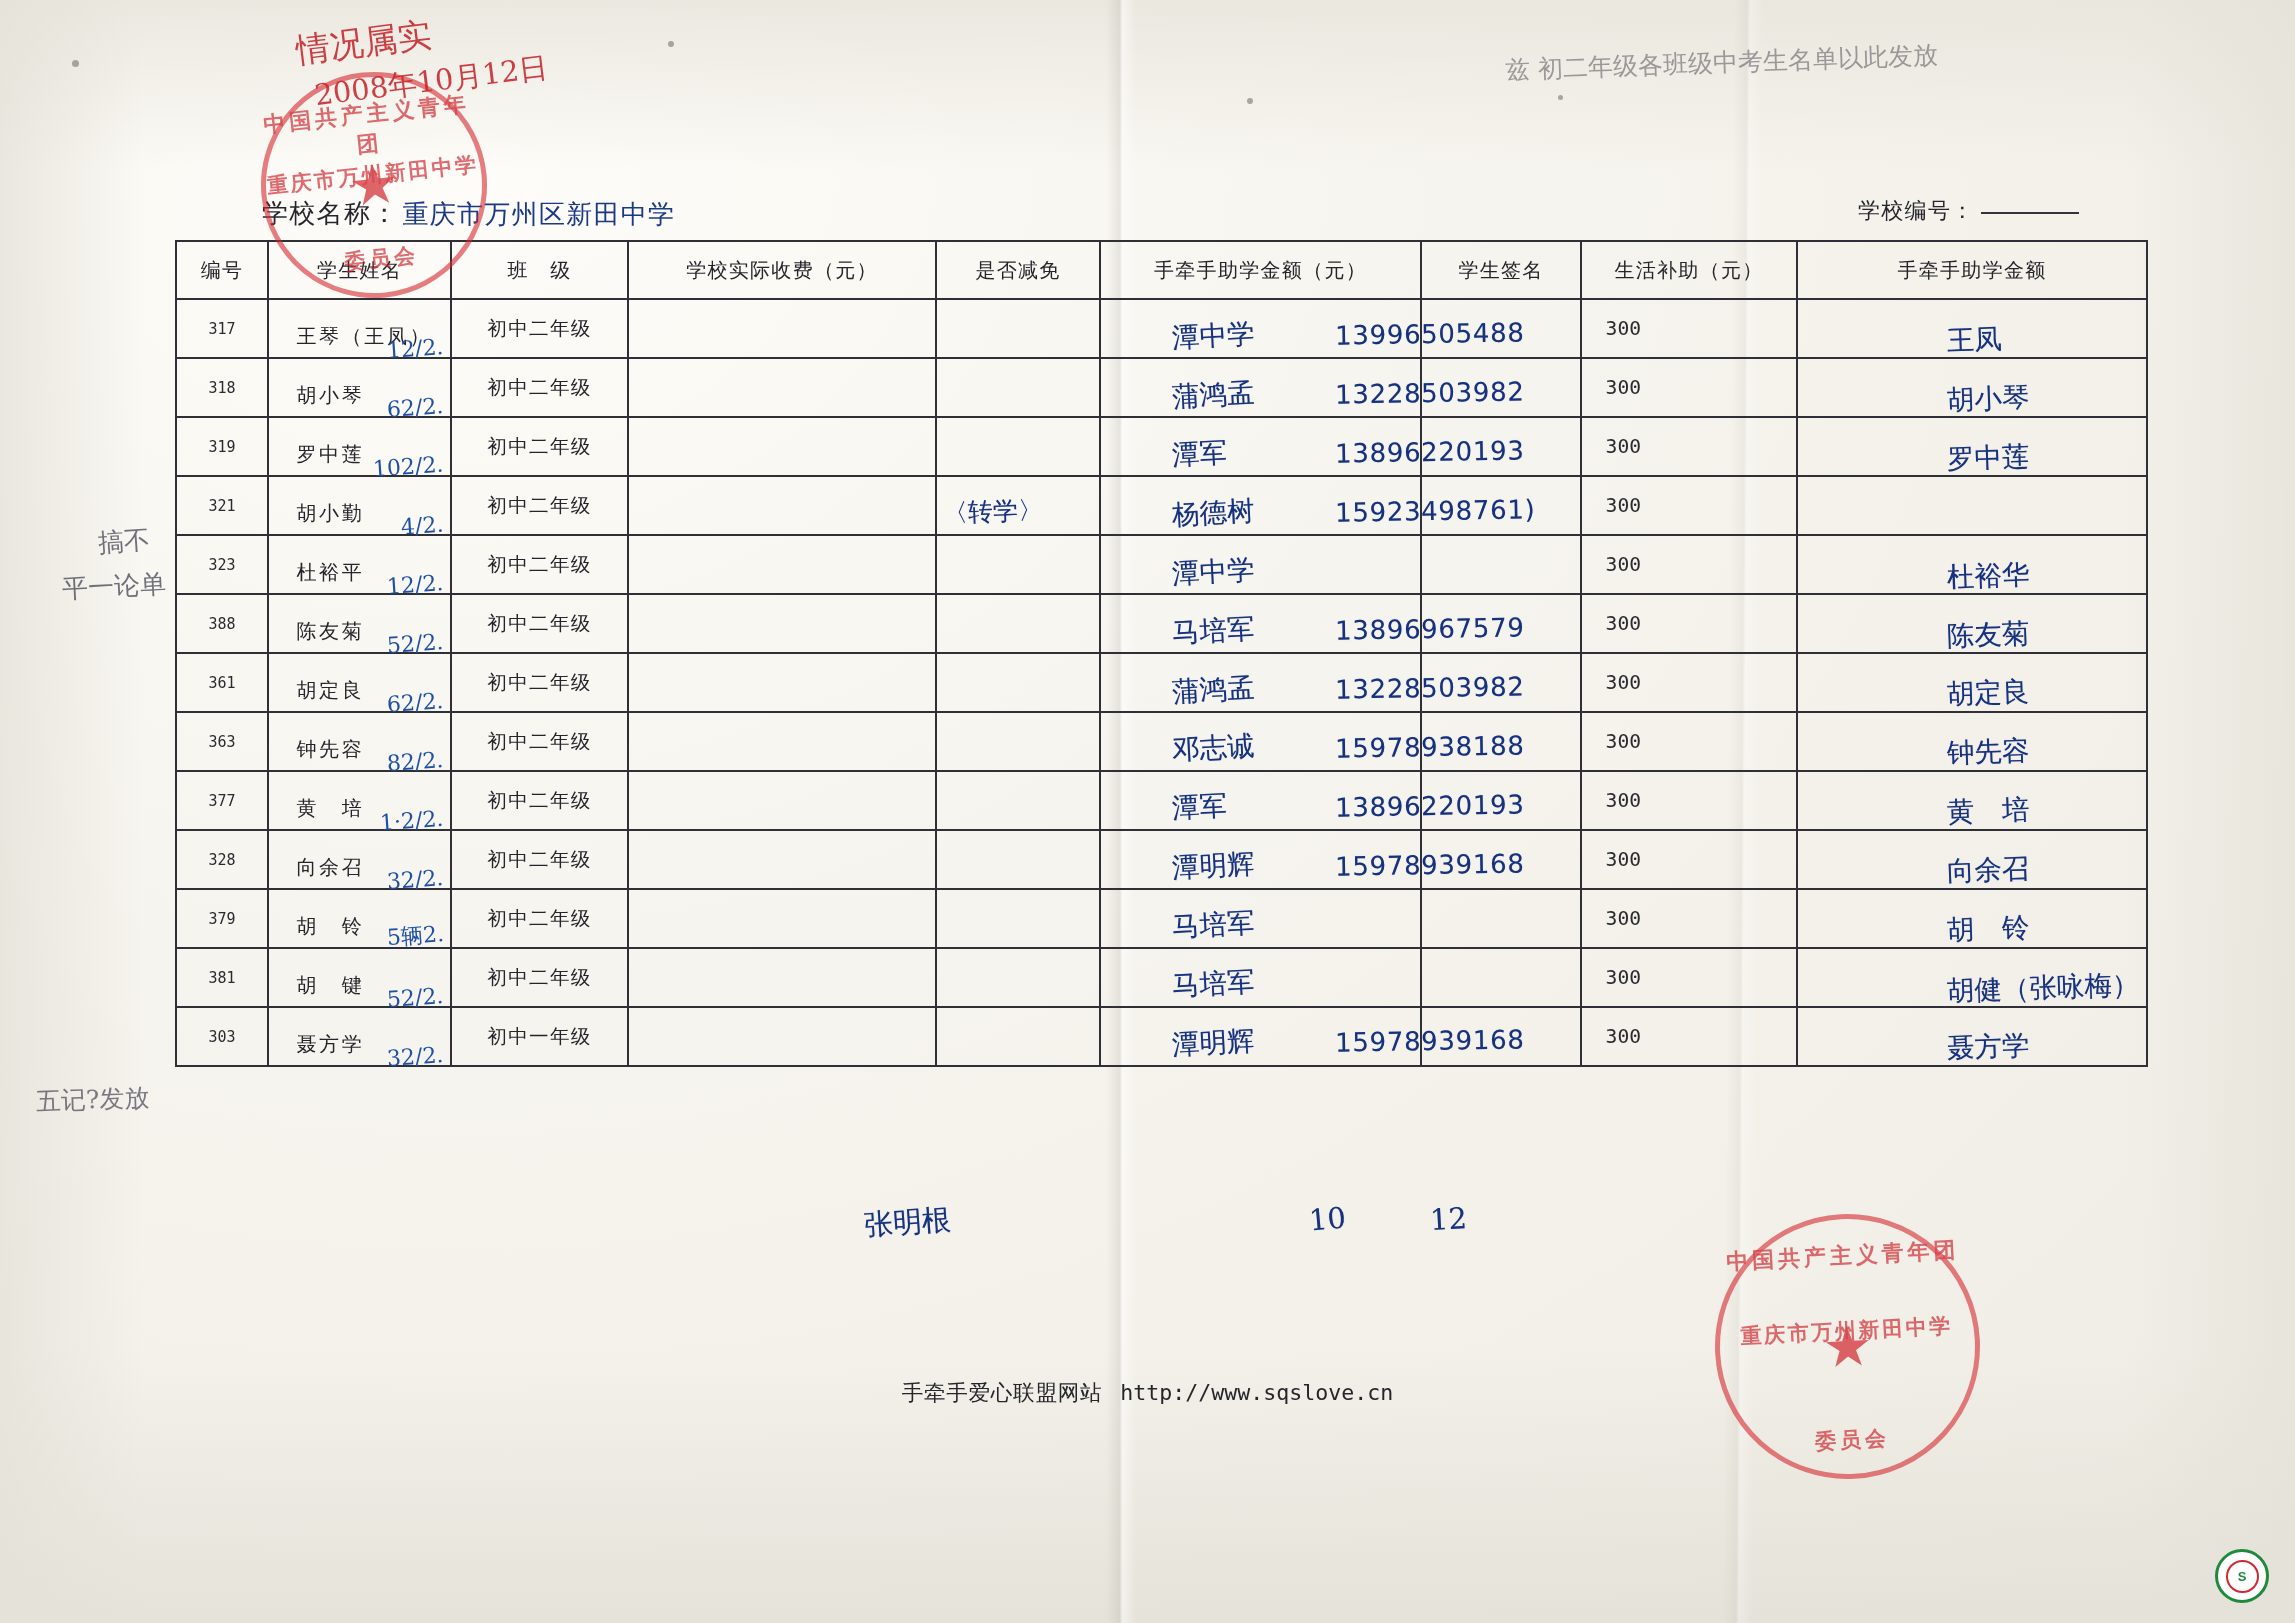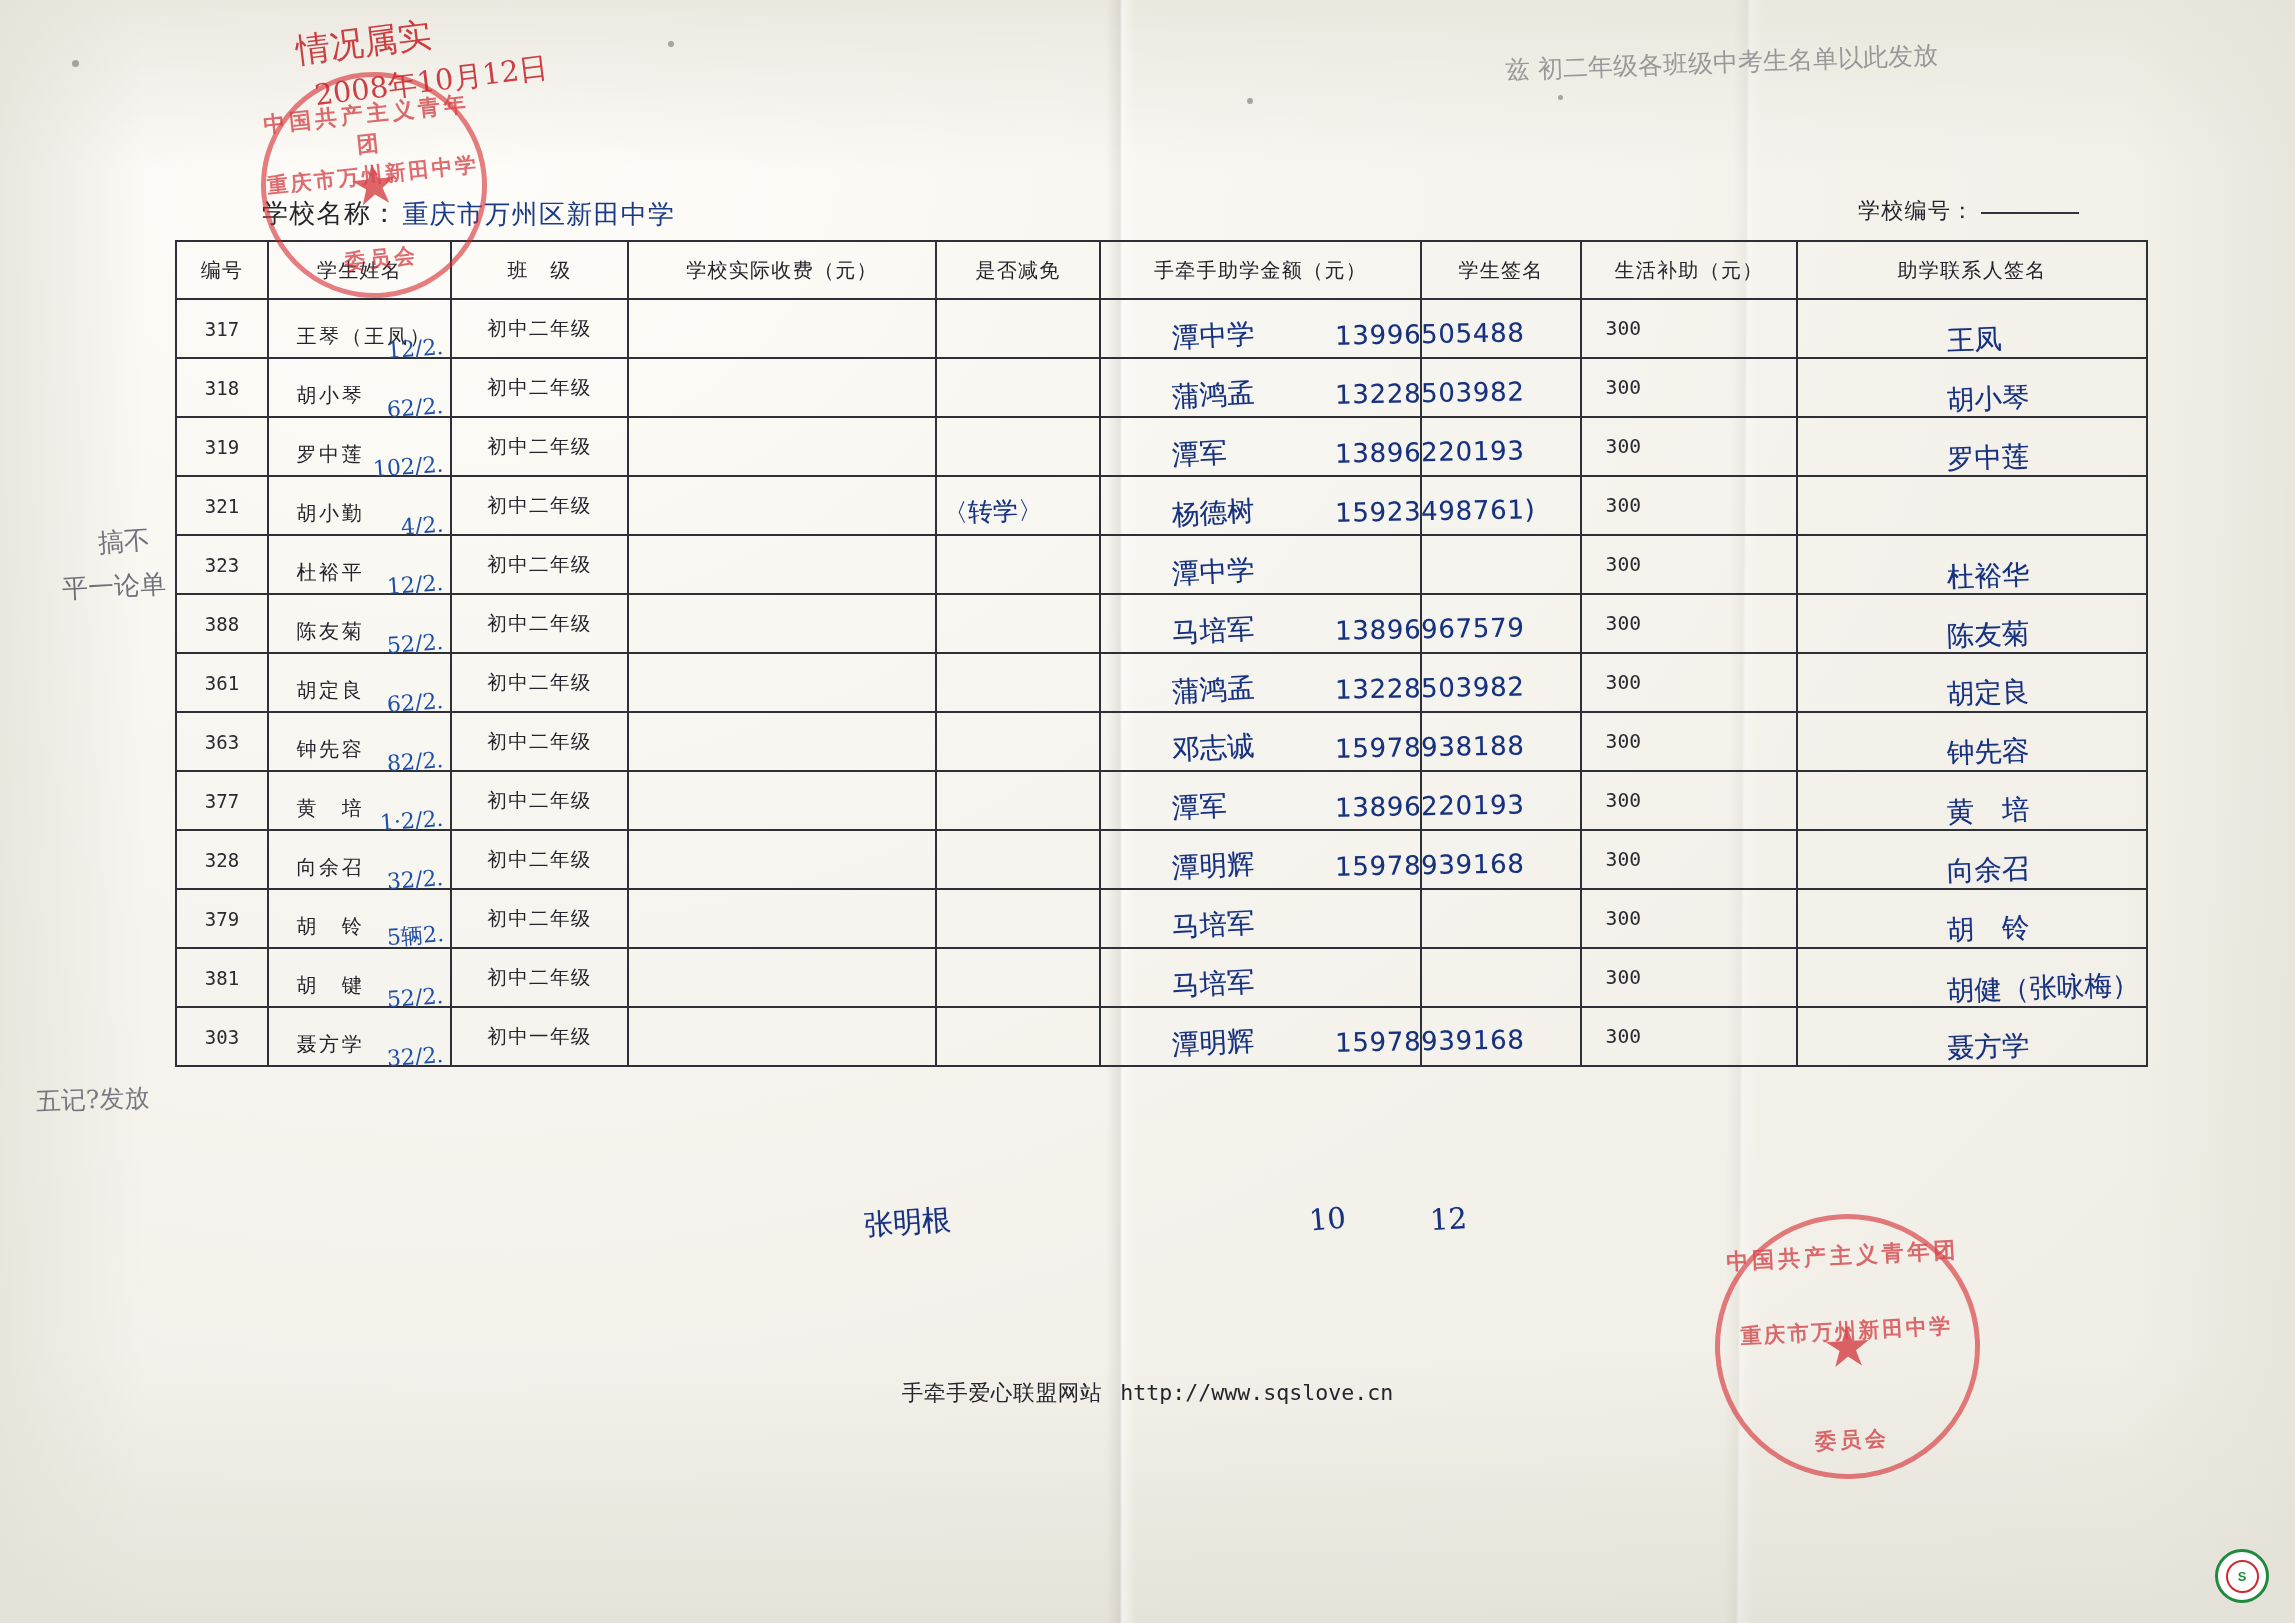--- a/index.html
+++ b/index.html
@@ -107,21 +107,21 @@
   }
   #main-table thead th {
     height: 56px;
     font-weight: normal;
     font-size: 20px;
     color:#24242b;
     letter-spacing: 1.3px;
     font-family: "DejaVu Sans", "Liberation Sans", sans-serif;
   }
   #main-table tbody tr { height: 59px; }
-  .c-num  { text-align:center; font-size:19px; color:#2a2a31; font-family:"DejaVu Sans Mono", monospace;}
+  .c-num  { text-align:center; font-size:15px; color:#2a2a31; font-family:"DejaVu Sans Mono", monospace;}
   .c-name { position:relative; }
   .c-name .nm {
     position:absolute; left: 27.5px; top: 23px;
     font-size: 20px; color:#24242b; letter-spacing:2.6px;
     font-family:Liberation Mono, monospace;
   }
   .c-name .hand-note {
     position:absolute; right: 6.5px; bottom: -3.9px;
     font-size: 22px; color:#1f50a8;
     font-family:"DejaVu Serif", serif;
@@ -300,21 +300,21 @@
       <thead>
         <tr>
           <th>编号</th>
           <th>学生姓名</th>
           <th>班　级</th>
           <th>学校实际收费（元）</th>
           <th>是否减免</th>
           <th>手牵手助学金额（元）</th>
           <th>学生签名</th>
           <th>生活补助（元）</th>
-          <th>助学联系人签名</th>
+          <th>手牵手助学金额</th>
         </tr>
       </thead>
       <tbody id="tbody">
 
       <tr>
             <td class="c-num">317</td>
             <td class="c-name">
               <span class="nm">王琴（王凤）</span>
               <span class="hand-note">12/2.</span>
             </td>

